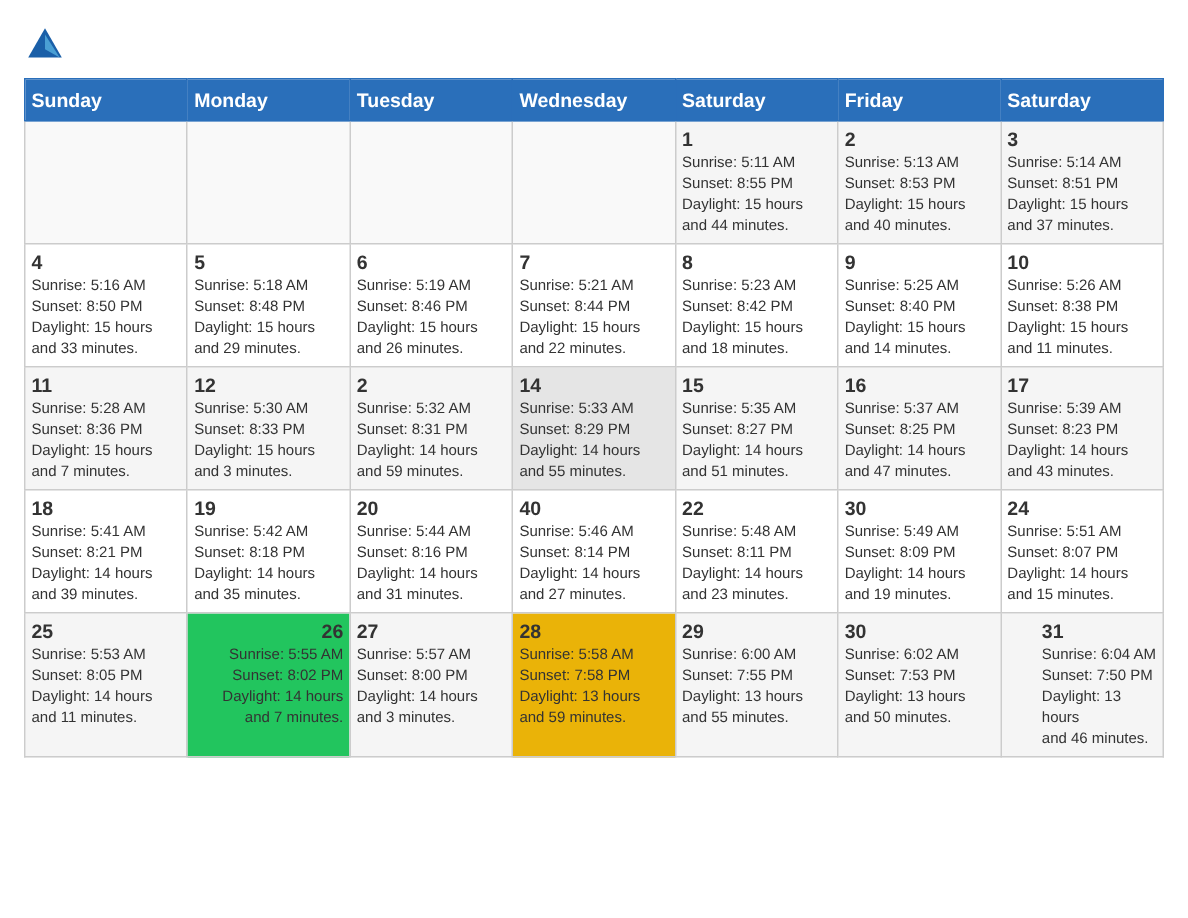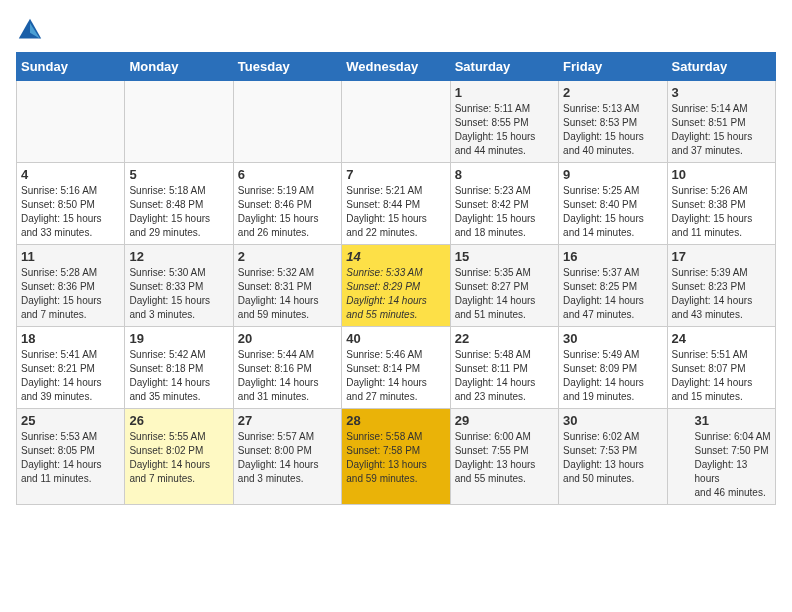--- a/index.html
+++ b/index.html
@@ -177,21 +177,21 @@
           <div class="day-info">Sunrise: 5:28 AM<br>Sunset: 8:36 PM<br>Daylight: 15 hours<br>and 7 minutes.</div>
         </td>
         <td style="background: rgb(245, 245, 245);">
           <div class="day-number">12</div>
           <div class="day-info">Sunrise: 5:30 AM<br>Sunset: 8:33 PM<br>Daylight: 15 hours<br>and 3 minutes.</div>
         </td>
         <td style="background: rgb(245, 245, 245);">
           <div class="day-number">2</div>
           <div class="day-info">Sunrise: 5:32 AM<br>Sunset: 8:31 PM<br>Daylight: 14 hours<br>and 59 minutes.</div>
         </td>
-        <td style="background: #fde047; font-style: italic;">
+        <td style="background: #e5e5e5;">
           <div class="day-number">14</div>
           <div class="day-info">Sunrise: 5:33 AM<br>Sunset: 8:29 PM<br>Daylight: 14 hours<br>and 55 minutes.</div>
         </td>
         <td style="background: rgb(245, 245, 245);">
           <div class="day-number">15</div>
           <div class="day-info">Sunrise: 5:35 AM<br>Sunset: 8:27 PM<br>Daylight: 14 hours<br>and 51 minutes.</div>
         </td>
         <td style="background: rgb(245, 245, 245);">
           <div class="day-number">16</div>
           <div class="day-info">Sunrise: 5:37 AM<br>Sunset: 8:25 PM<br>Daylight: 14 hours<br>and 47 minutes.</div>
@@ -229,21 +229,21 @@
         <td style="background: rgb(255, 255, 255);">
           <div class="day-number">24</div>
           <div class="day-info">Sunrise: 5:51 AM<br>Sunset: 8:07 PM<br>Daylight: 14 hours<br>and 15 minutes.</div>
         </td>
       </tr>
       <tr>
         <td style="background: rgb(245, 245, 245);">
           <div class="day-number">25</div>
           <div class="day-info">Sunrise: 5:53 AM<br>Sunset: 8:05 PM<br>Daylight: 14 hours<br>and 11 minutes.</div>
         </td>
-        <td style="background: #fef9c3;">
+        <td style="background: #22c55e; text-align: right;">
           <div class="day-number">26</div>
           <div class="day-info">Sunrise: 5:55 AM<br>Sunset: 8:02 PM<br>Daylight: 14 hours<br>and 7 minutes.</div>
         </td>
         <td style="background: rgb(245, 245, 245);">
           <div class="day-number">27</div>
           <div class="day-info">Sunrise: 5:57 AM<br>Sunset: 8:00 PM<br>Daylight: 14 hours<br>and 3 minutes.</div>
         </td>
         <td style="background: #eab308;">
           <div class="day-number">28</div>
           <div class="day-info">Sunrise: 5:58 AM<br>Sunset: 7:58 PM<br>Daylight: 13 hours<br>and 59 minutes.</div>

